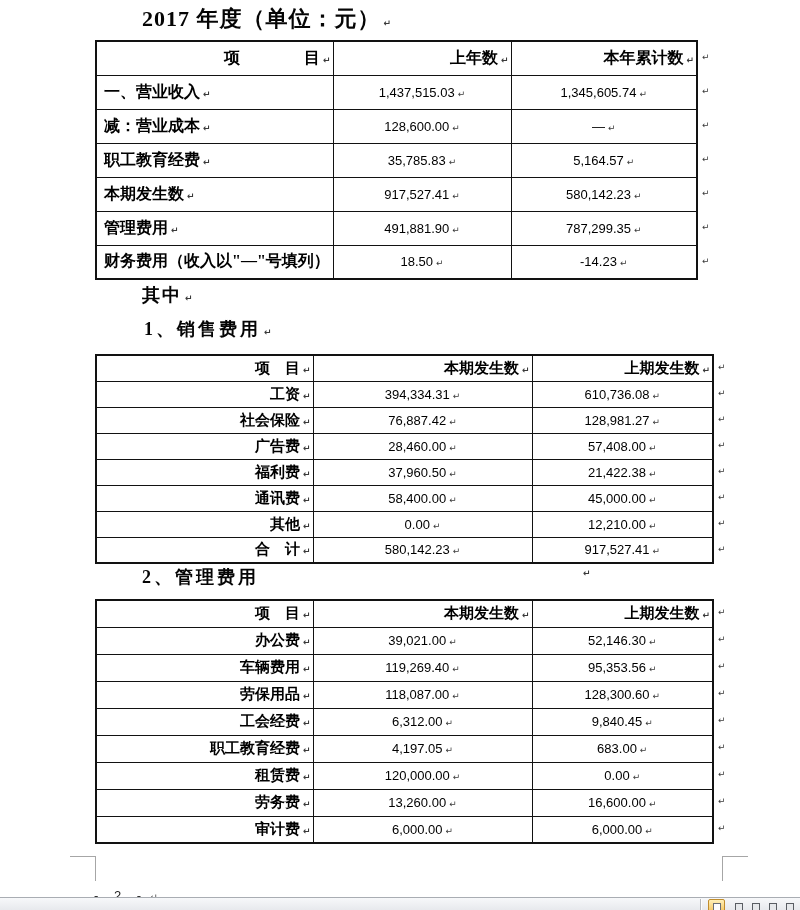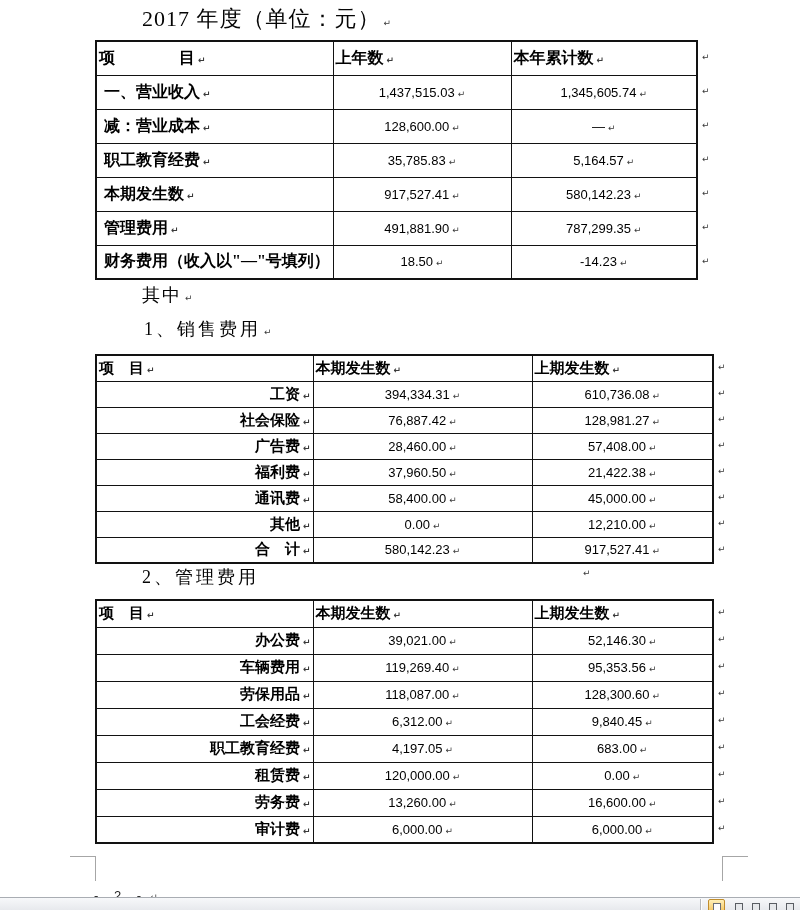--- a/index.html
+++ b/index.html
@@ -1,30 +1,30 @@
 <!DOCTYPE html>
 <html><head>
 <meta charset="utf-8">
 <style>
   *{margin:0;padding:0;box-sizing:border-box}
   html,body{width:800px;height:910px}
   body{position:relative;background:#fff;overflow:hidden;
        font-family:"Liberation Serif","DejaVu Serif",serif;color:#000}
 
-  .heading{position:absolute;font-weight:400;white-space:pre;color:#050505}
+  .heading{position:absolute;font-weight:700;white-space:pre;color:#050505}
   .title{left:142px;top:4px;font-size:22px;letter-spacing:1px}
   .h-among{left:142px;top:283px;font-size:18px;letter-spacing:2px}
   .h-sell{left:144px;top:317px;font-size:18px;letter-spacing:3px}
   .h-admin{left:142px;top:565px;font-size:18px;letter-spacing:3px;width:470px}
 
   table.doc{position:absolute;border-collapse:collapse;table-layout:fixed;background:#fff;border:2px solid #121212}
   table.doc td{border:1.5px solid #121212;vertical-align:middle;white-space:pre;overflow:hidden;padding:0 2px}
   td.num{text-align:center;font-family:"Liberation Sans","DejaVu Sans",sans-serif;font-weight:400}
   td.item{font-weight:600}
-  td.hd{text-align:left;font-weight:700;padding-left:2px !important}
+  td.hd{text-align:right;font-weight:700;padding-left:2px !important}
 
   .t1{left:95px;top:40px;width:601px}
   .t1 td{height:34px;font-size:16px}
   .t1 td.item{text-align:left;padding-left:7px}
   .t1 td.num{font-size:13px}
 
   .t2{left:95px;top:354px;width:617px}
   .t2 td{height:26px;font-size:15px}
   .t3{left:95px;top:599px;width:617px}
   .t3 td{height:27px;font-size:15px}

